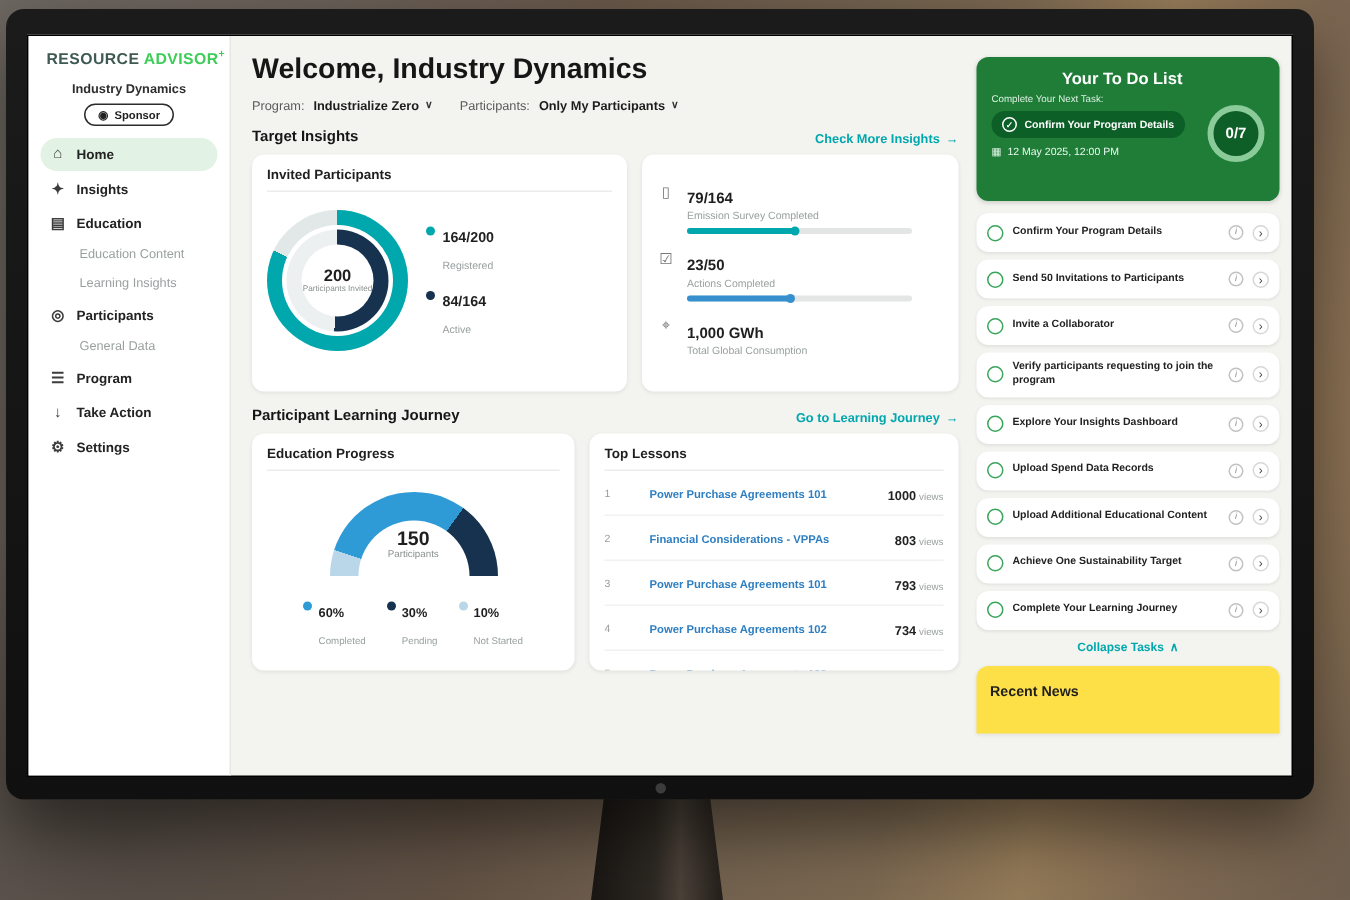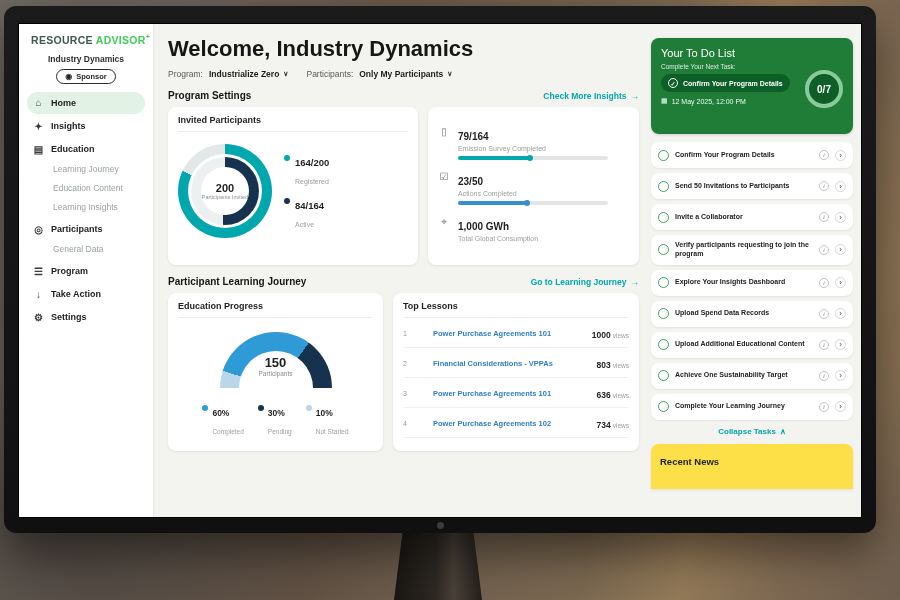--- a/index.html
+++ b/index.html
@@ -29,21 +29,21 @@
   .org{text-align:center; font-size:8.5px; font-weight:bold; color:#2e2e2e; margin-top:8px;}
   .badge{display:flex; align-items:center; gap:4px; width:max-content; margin:5px auto 8px; border:1px solid #2c2c2c; border-radius:10px; padding:2px 8px; font-size:7.5px; font-weight:bold; cursor:pointer;}
   .badge-ic{font-size:8px; color:#222;}
   .nav-item{display:flex; align-items:center; gap:7px; height:21px; padding-left:14px; font-size:9px; font-weight:bold; color:#232323; margin-top:2px; cursor:pointer;}
   .nav-item .nav-ic{width:11px; font-size:10px; color:#3c3c3c; text-align:center;}
   .nav-item.active{background:#e2f2e4; margin:3px 8px 1px; padding-left:6px; border-radius:12px; height:22px;}
   .nav-sub{display:flex; align-items:center; height:19px; padding-left:34px; font-size:8.5px; color:var(--muted); cursor:pointer;}
 
   
   .main{flex:1; padding:12px 12px 0 14px; min-width:0;}
-  .page-title{font-size:22px; font-weight:bold; color:#161616;}
+  .page-title{font-size:19px; font-weight:bold; color:#161616;}
   .filters{display:flex; align-items:center; gap:6px; margin-top:7px; font-size:8.5px; color:#5a5a5a;}
   .f-value{display:flex; align-items:center; gap:4px; font-weight:bold; color:#1d1d1d; margin-right:12px; cursor:pointer;}
   .chev{font-size:7px; color:#333;}
   .sec-row{display:flex; justify-content:space-between; align-items:center; margin-top:11px; margin-bottom:6px;}
   .sec-title{font-size:10px; font-weight:bold; color:#161616;}
   .sec-link{display:flex; align-items:flex-start; gap:4px; font-size:8.5px; font-weight:bold; color:var(--teal); cursor:pointer; text-decoration:none;}
   .cards-row{display:grid; grid-template-columns:250px 1fr; gap:10px;}
   .cards-row2{display:grid; grid-template-columns:215px 1fr; gap:10px;}
   .card{background:#fff; border-radius:8px; box-shadow:0 1px 3px rgba(0,0,0,.08); padding:8px 10px; height:158px; overflow:hidden;}
   .card-title{font-size:9px; font-weight:bold; padding-bottom:6px; border-bottom:1px solid var(--card-line);}
@@ -91,21 +91,21 @@
   .lesson-row{display:flex; align-items:center; gap:22px; padding:6px 0 5px; cursor:pointer;}
   .lesson-row + .lesson-row{border-top:1px solid #f1f1ef;}
   .l-num{font-size:7px; color:#9a9a9a; width:8px; flex:none;}
   .l-title{flex:1; font-size:7.5px; font-weight:bold; color:#2e7fc2;}
   .l-views{font-size:8.5px; font-weight:bold; color:#222;}
   .l-views-lab{font-size:6.5px; color:var(--muted); margin-left:2px;}
 
   
   .rightpanel{width:210px; flex:none; padding:14px 8px 0 0;}
   .todo-card{position:relative; background:var(--green); border-radius:8px; padding:9px 10px; color:#fff; height:96px; box-shadow:0 1px 3px rgba(0,0,0,.15);}
-  .todo-title{font-size:11px; font-weight:normal;}
+  .todo-title{font-size:11px; font-weight:bold;margin-left:47px;}
   .todo-sub{font-size:6.5px; color:#d8efde; margin-top:4px;}
   .todo-pill{display:flex; align-items:center; gap:5px; background:var(--green-dark); border-radius:11px; padding:4px 7px; margin-top:4px; width:max-content; max-width:150px; font-size:7px; font-weight:bold; cursor:pointer;}
   .pill-check{width:10px; height:10px; border:1px solid #fff; border-radius:50%; font-size:6px; display:flex; align-items:center; justify-content:center; flex:none;}
   .todo-due{display:flex; align-items:center; gap:4px; font-size:7px; color:#eafbef; margin-top:5px;}
   .todo-ring{position:absolute; right:10px; top:32px; width:38px; height:38px; border-radius:50%; border:4px solid #8bcb9a; background:#0e5e27; display:flex; align-items:center; justify-content:center; font-size:10px; font-weight:bold;}
   .task-list{margin-top:8px;}
   .task-row{display:flex; align-items:center; gap:6px; background:#fff; border-radius:8px; box-shadow:0 1px 2px rgba(0,0,0,.07); padding:6px 7px; margin-bottom:5px; min-height:26px; cursor:pointer;}
   .task-check{width:11px; height:11px; border:1.3px solid #3aa45a; border-radius:50%; flex:none;}
   .task-label{flex:1; font-size:7px; font-weight:bold; line-height:1.25; color:#222;}
   .task-info{width:10px; height:10px; border:1px solid #c2c2c2; border-radius:50%; color:#8a8a8a; font-size:6px; font-style:italic; display:flex; align-items:center; justify-content:center; flex:none;}
@@ -139,23 +139,20 @@
           </div>
           <div class="nav-item">
             <span class="nav-ic">✦</span>
             <span>Insights</span>
           </div>
           <div class="nav-item">
             <span class="nav-ic">▤</span>
             <span>Education</span>
           </div>
           <div class="nav-sub">
-              <span>Learning Journey</span>
-            </div>
-          <div class="nav-sub">
               <span>Education Content</span>
             </div>
           <div class="nav-sub">
               <span>Learning Insights</span>
             </div>
           <div class="nav-item">
             <span class="nav-ic">◎</span>
             <span>Participants</span>
           </div>
           <div class="nav-sub">
@@ -185,21 +182,21 @@
             <span class="chev">∨</span>
           </span>
           <span>Participants:</span>
           <span class="f-value">
             <span>Only My Participants</span>
             <span class="chev">∨</span>
           </span>
         </div>
 
         <div class="sec-row">
-          <span class="sec-title">Program Settings</span>
+          <span class="sec-title">Target Insights</span>
           <a class="sec-link">
             <span>Check More Insights</span>
             <span>→</span>
           </a>
         </div>
 
         <div class="cards-row">
           <div class="card">
             <div class="card-title">Invited Participants</div>
             <div class="invited-body">
@@ -304,21 +301,21 @@
               <span><span class="l-views">1000</span><span class="l-views-lab">views</span></span>
             </div>
             <div class="lesson-row">
               <span class="l-num">2</span>
               <span class="l-title">Financial Considerations - VPPAs</span>
               <span><span class="l-views">803</span><span class="l-views-lab">views</span></span>
             </div>
             <div class="lesson-row">
               <span class="l-num">3</span>
               <span class="l-title">Power Purchase Agreements 101</span>
-              <span><span class="l-views">636</span><span class="l-views-lab">views</span></span>
+              <span><span class="l-views">793</span><span class="l-views-lab">views</span></span>
             </div>
             <div class="lesson-row">
               <span class="l-num">4</span>
               <span class="l-title">Power Purchase Agreements 102</span>
               <span><span class="l-views">734</span><span class="l-views-lab">views</span></span>
             </div>
             <div class="lesson-row">
               <span class="l-num">5</span>
               <span class="l-title">Power Purchase Agreements 103</span>
               <span><span class="l-views">600</span></span>

